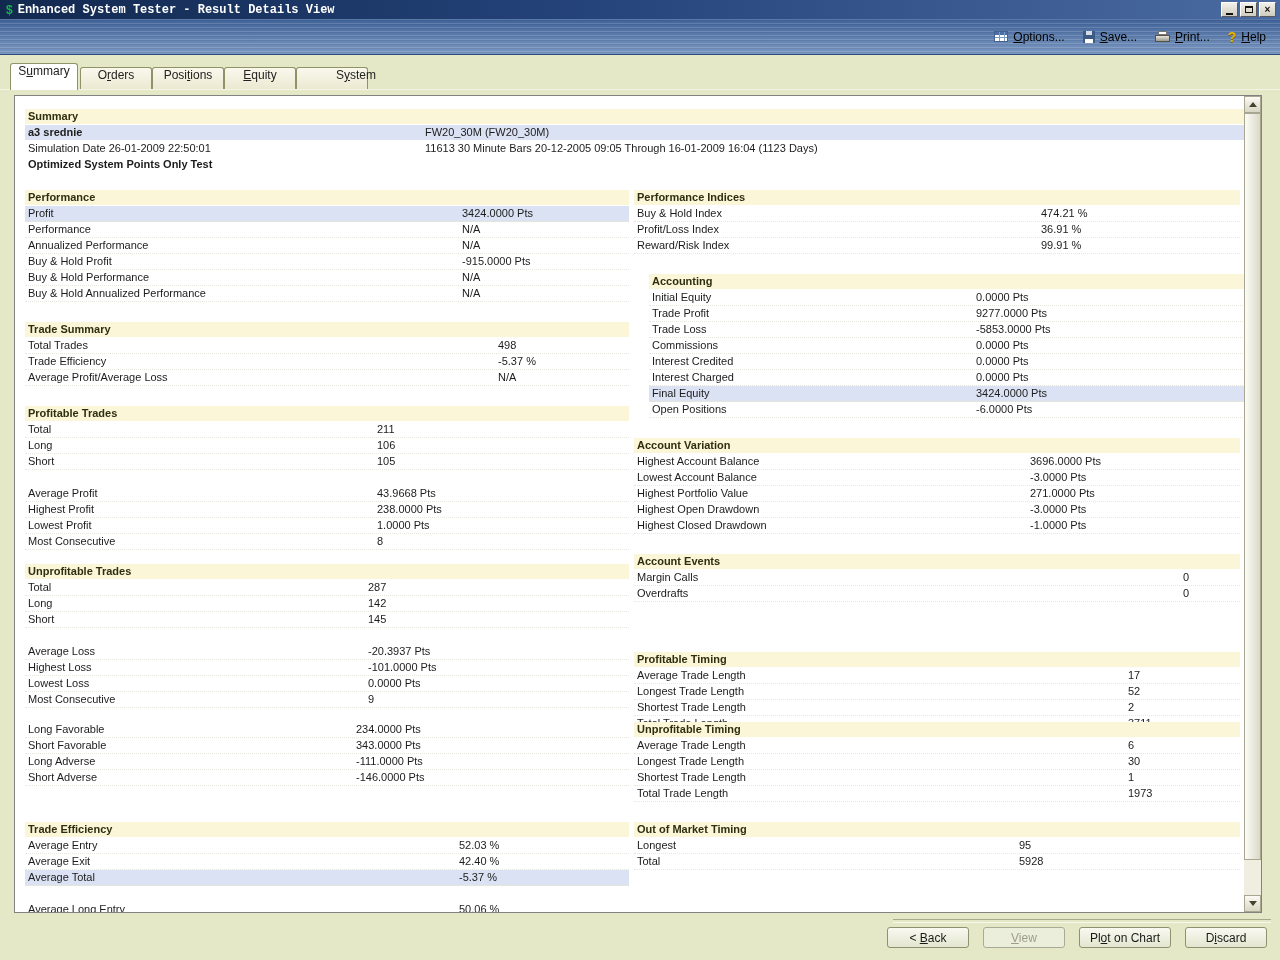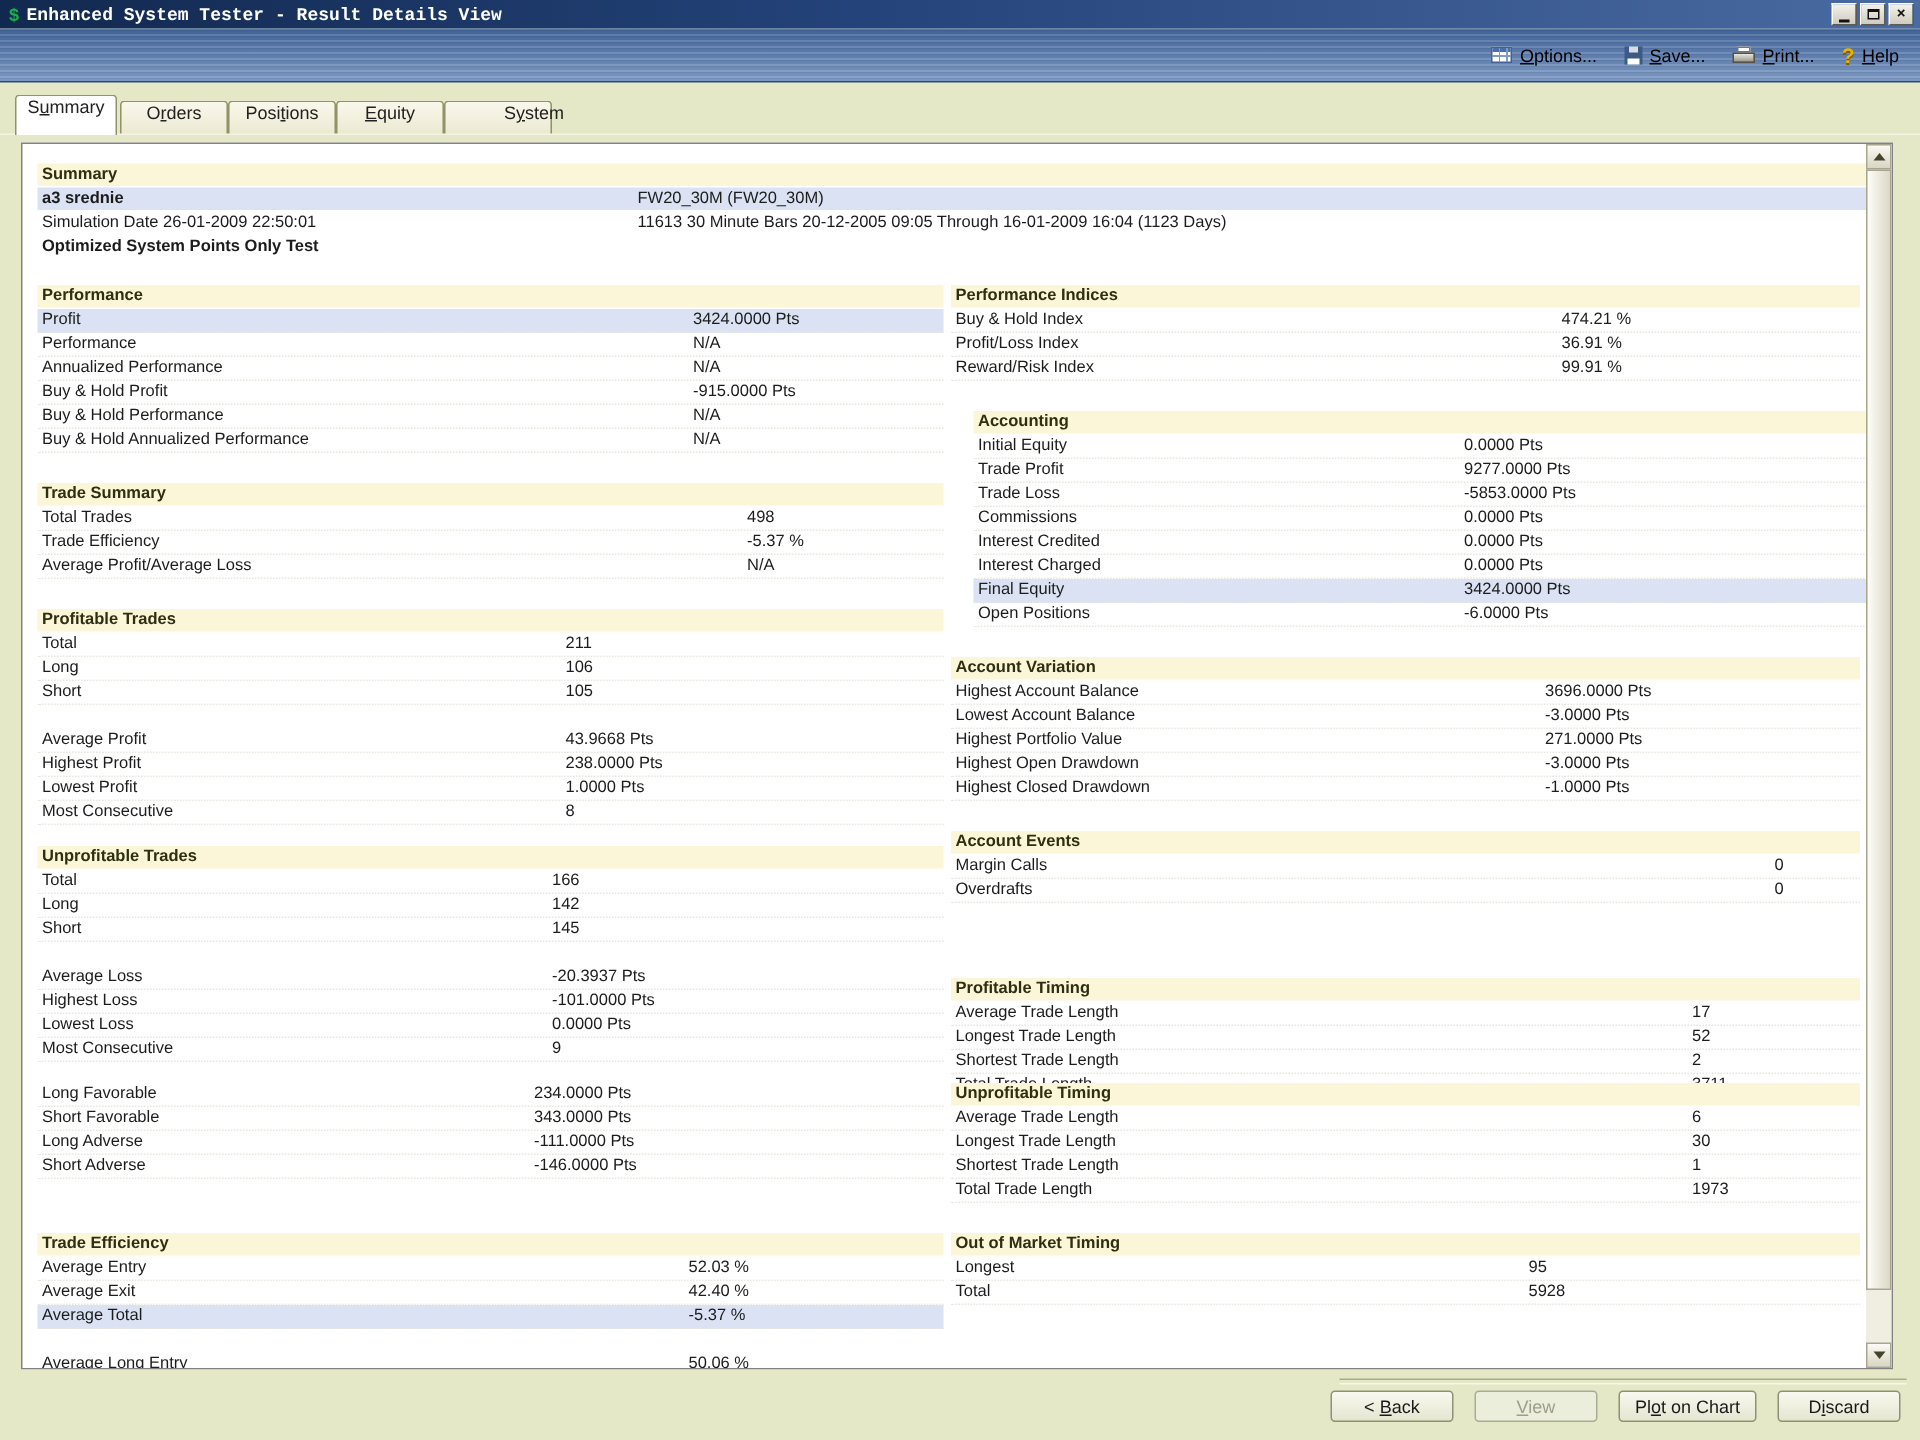--- a/index.html
+++ b/index.html
@@ -231,21 +231,21 @@
         </div>
         <div class="row">
           <span class="lab">Most Consecutive</span>
           <span class="val">8</span>
         </div>
       </div>
     <div class="section" style="left:10px; top:468px; width:604px; --vc:343px;">
         <div class="band">Unprofitable Trades</div>
         <div class="row">
           <span class="lab">Total</span>
-          <span class="val">166</span>
+          <span class="val">287</span>
         </div>
         <div class="row">
           <span class="lab">Long</span>
           <span class="val">142</span>
         </div>
         <div class="row">
           <span class="lab">Short</span>
           <span class="val">145</span>
         </div>
         <div class="row spacer">

